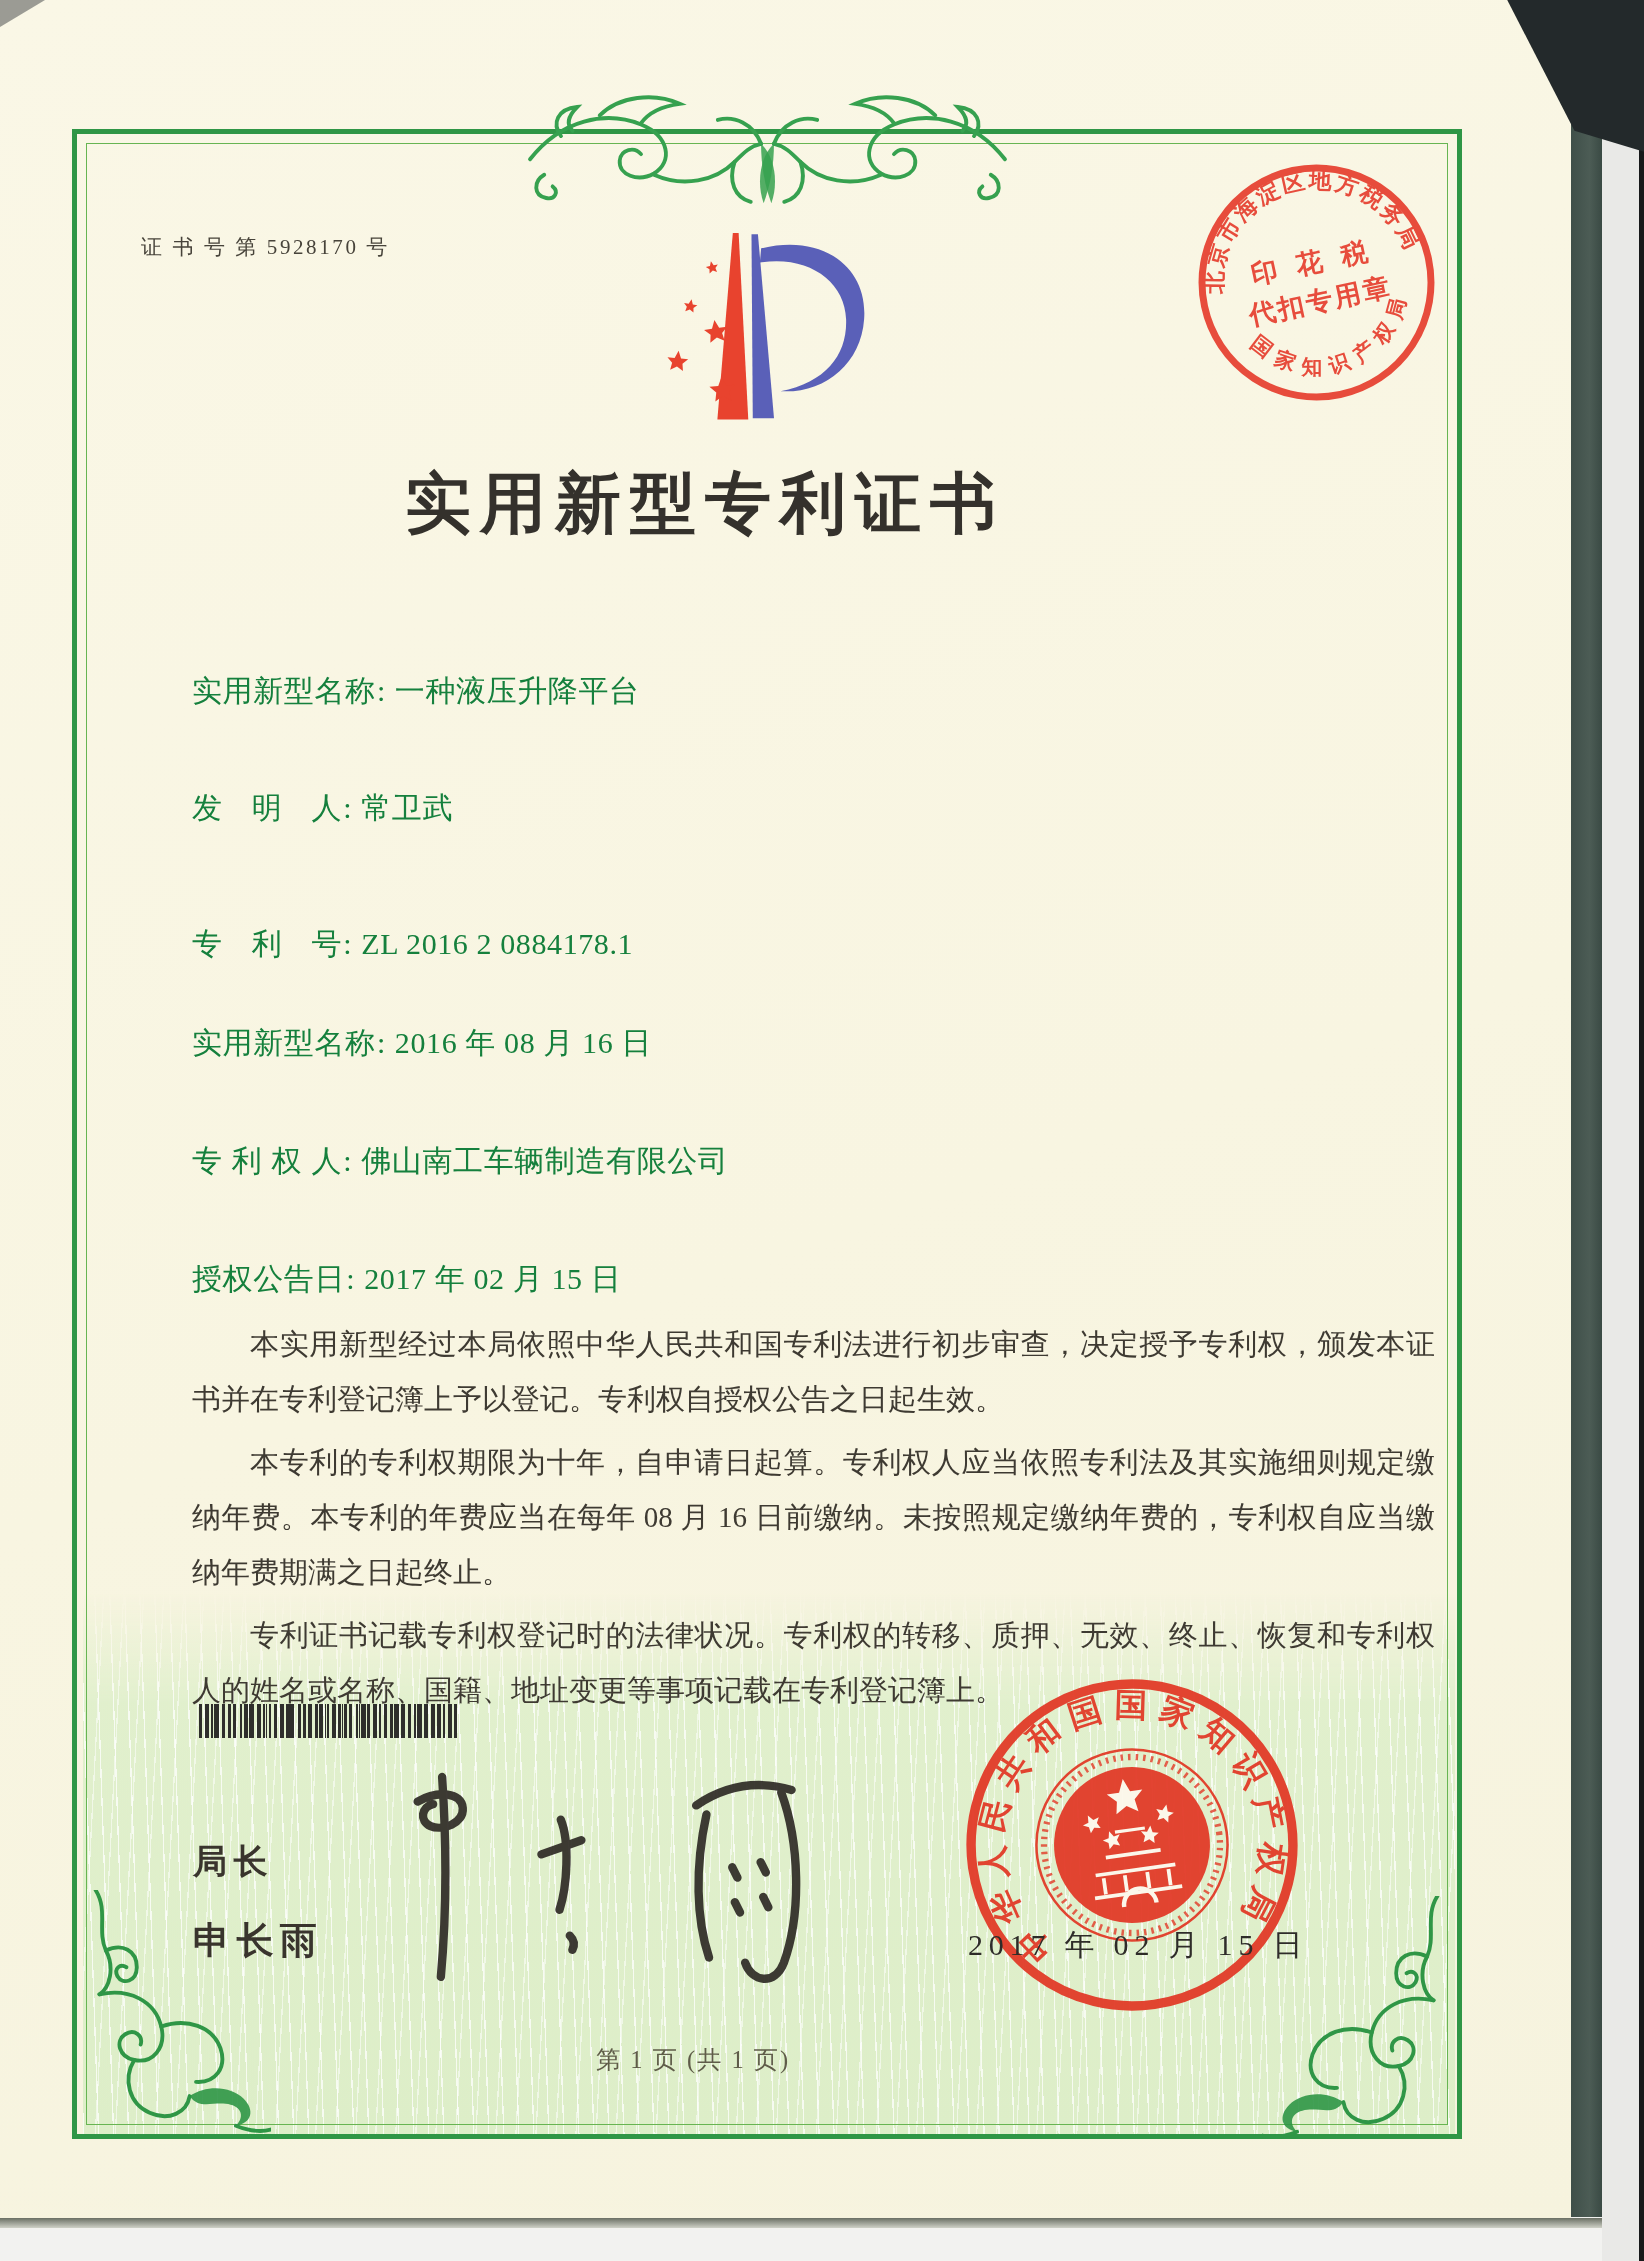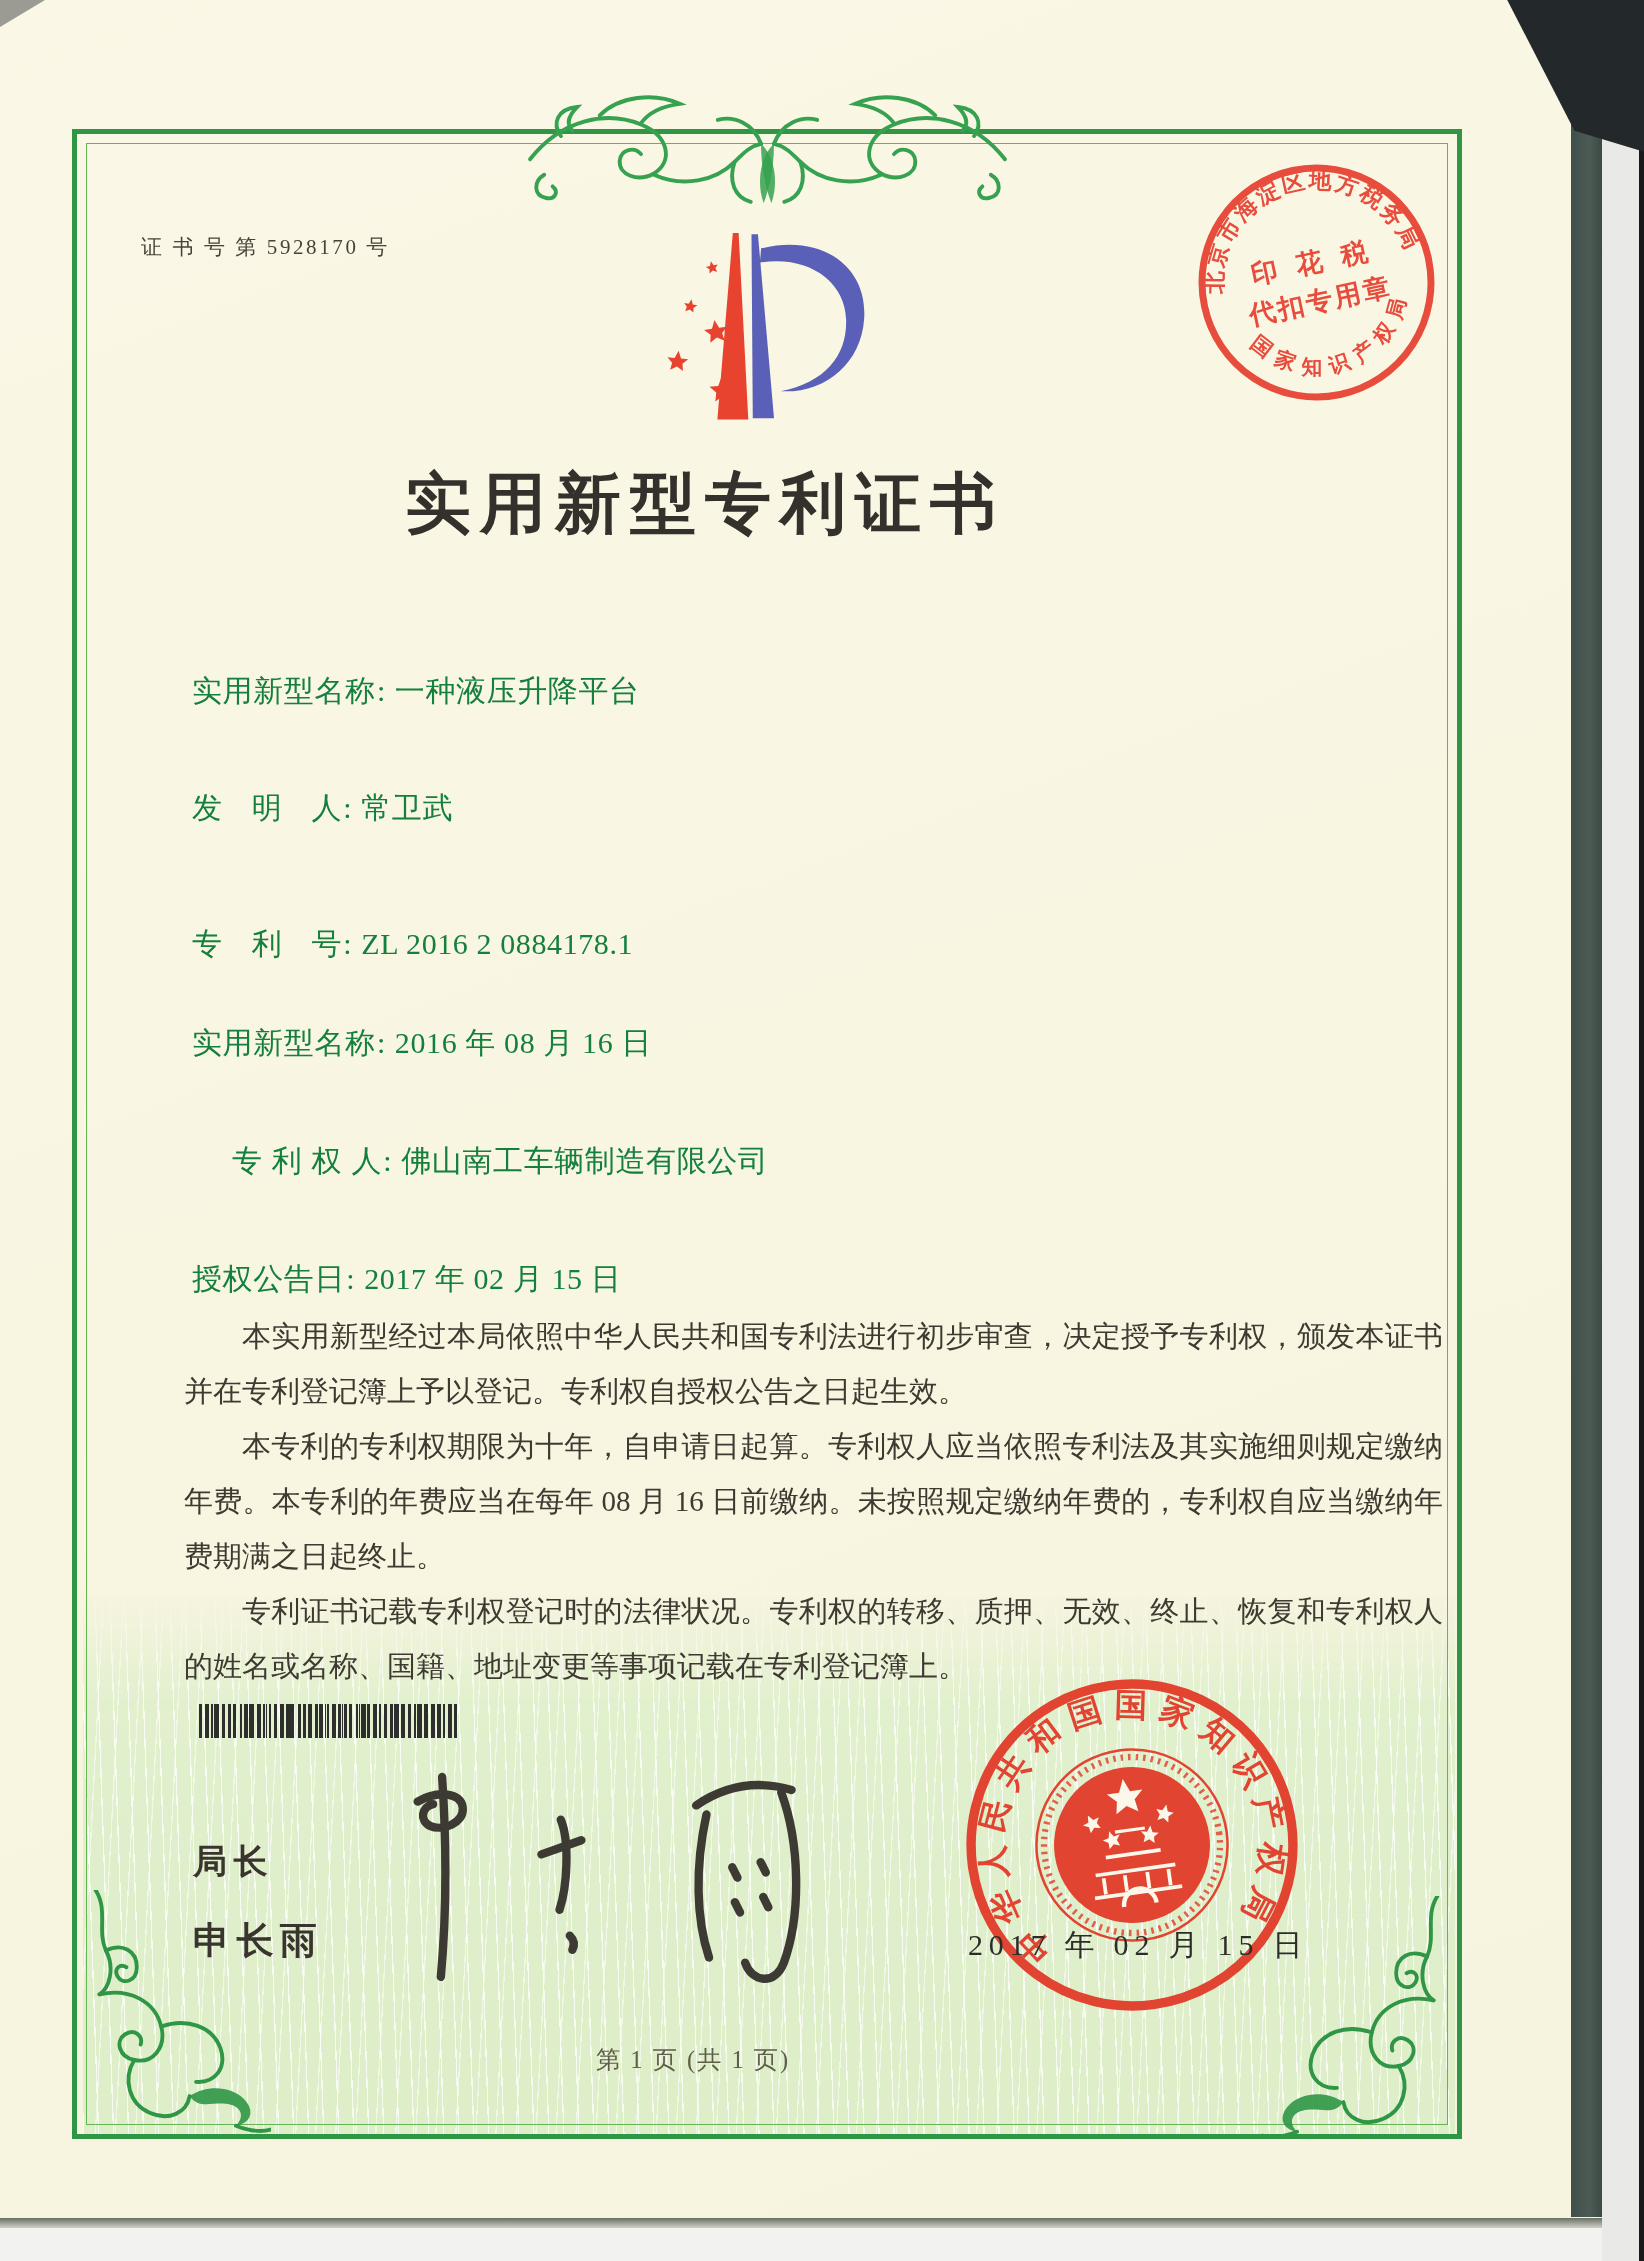--- a/index.html
+++ b/index.html
@@ -31,24 +31,24 @@
   
   #frame-outer{left:72px;top:129px;width:1390px;height:2010px;border:5.8px solid #2f9646;box-sizing:border-box;z-index:2;}
   #frame-inner{left:86px;top:143px;width:1362px;height:1982px;border:1.9px solid #67b552;box-sizing:border-box;z-index:2;}
   
   #cert-no{left:141px;top:233px;font-size:21px;color:#47433a;letter-spacing:2.6px;z-index:4;}
   #title{left:72px;top:459px;width:1266px;text-align:center;font-size:66px;font-weight:bold;
          color:#34312c;letter-spacing:9px;z-index:4;}
   .field{position:absolute;left:192px;font-size:30px;color:#15803d;z-index:4;letter-spacing:0.6px;}
   .flabel{display:inline-block;min-width:5em;text-align:justify;text-align-last:justify;}
   .fcolon{margin:0 9px 0 1.3px;}
-  #f0{top:671px;} #f1{top:788px;} #f2{top:904px;margin-top:20px;} #f3{top:1023px;} #f4{top:1141px;margin-left:40px;} #f5{top:1259px;}
+  #f0{top:671px;} #f1{top:788px;} #f2{top:904px;margin-top:20px;} #f3{top:1023px;} #f4{top:1141px;} #f5{top:1259px;}
   #paras{left:184px;top:1309px;width:1259px;font-size:29px;line-height:55px;color:#3e3a32;
          text-align:justify;z-index:4;}
-  #paras p{margin:0;text-indent:2em;}
+  #paras p{margin:8px;text-indent:2em;}
   #barcode{left:199px;top:1704px;width:260px;height:34px;z-index:4;
     background-image:
       repeating-linear-gradient(90deg,#2e2e2c 0 2.6px,transparent 2.6px 5.8px),
       repeating-linear-gradient(90deg,#2e2e2c 0 1.3px,transparent 1.3px 8.4px),
       repeating-linear-gradient(90deg,#2e2e2c 0 1.9px,transparent 1.9px 15px);}
   #director-title{left:193px;top:1839px;font-size:34px;font-weight:600;color:#39342d;letter-spacing:6.4px;z-index:5;}
   #director-name{left:193px;top:1916px;font-size:37px;font-weight:600;color:#39342d;letter-spacing:6.4px;z-index:5;}
   #seal-date{left:968px;top:1925px;font-size:30px;color:#2e2c29;letter-spacing:5.8px;z-index:7;}
   #footer{left:72px;top:2043px;width:1242px;text-align:center;font-size:24.5px;color:#5f5c49;letter-spacing:1.9px;z-index:5;}
   

